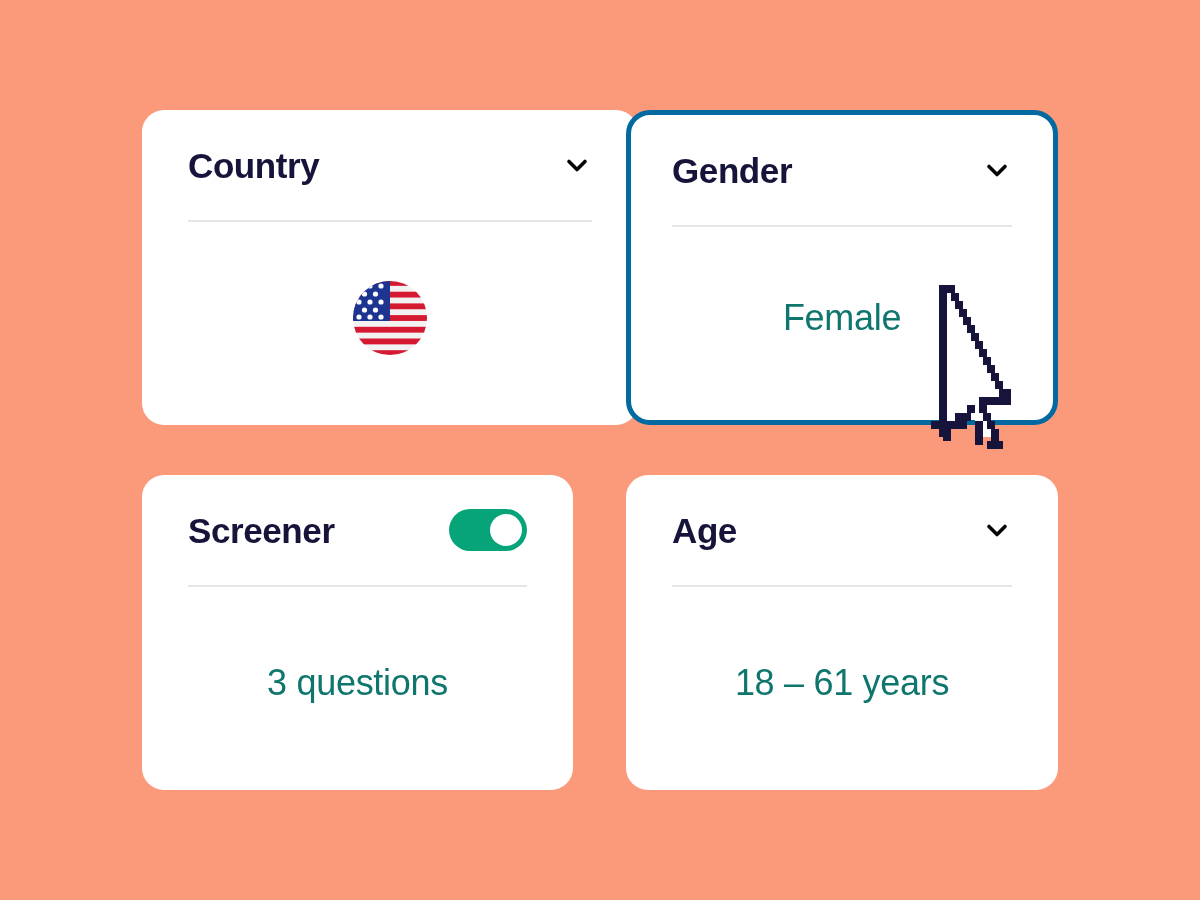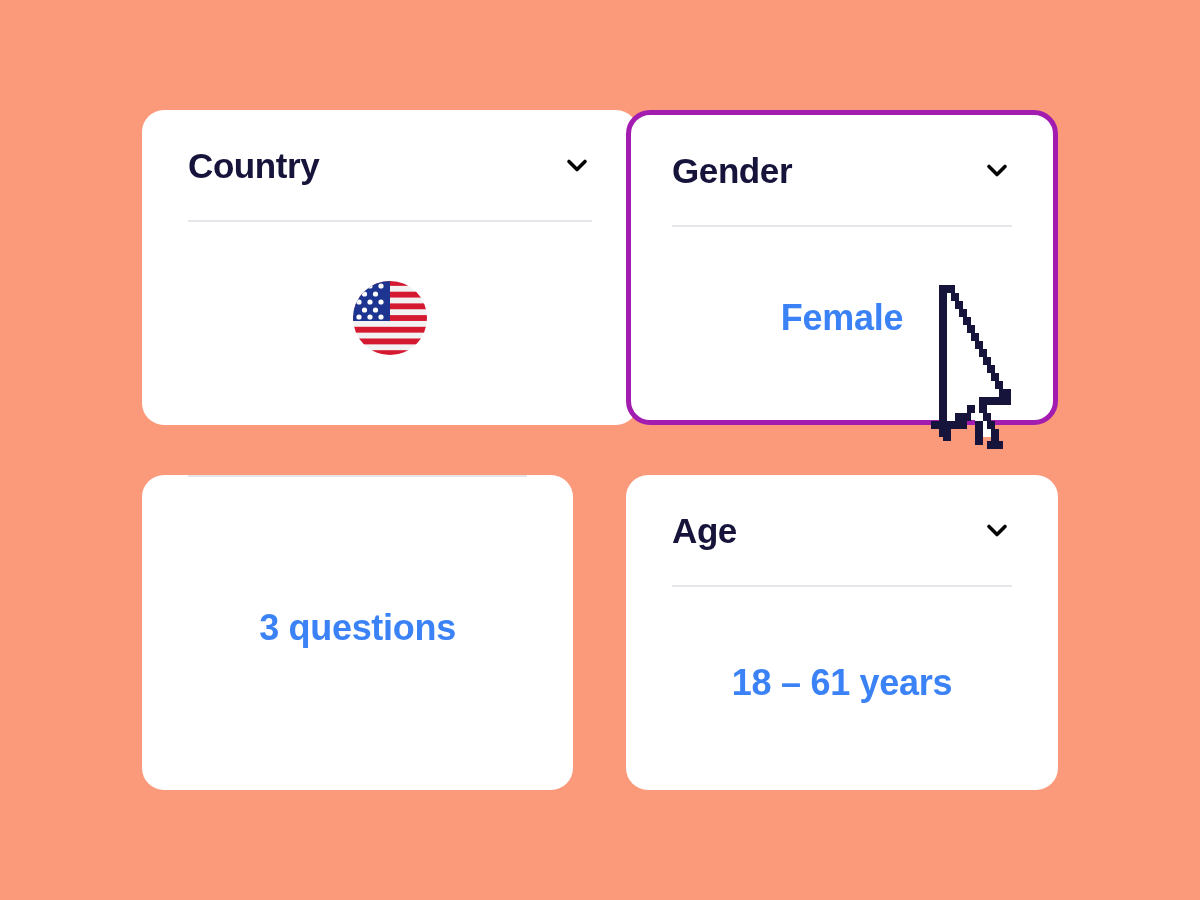--- a/index.html
+++ b/index.html
@@ -29,21 +29,21 @@
   .card {
     position: absolute;
     background: #ffffff;
     border-radius: 22px;
     padding: 0 24px;
     display: flex;
     flex-direction: column;
   }
 
   .card.selected {
-    border: 5px solid #a21caf;
+    border: 5px solid #0369a1;
     border-radius: 24px;
     padding: 0 19px;
     justify-content: center;
   }
 
   .card-country  { left: 142px; top: 110px; width: 496px; height: 315px; }
   .card-gender   { left: 626px; top: 110px; width: 432px; height: 315px; }
   .card-screener { left: 142px; top: 475px; width: 431px; height: 315px; }
   .card-age      { left: 626px; top: 475px; width: 432px; height: 315px; justify-content: flex-end; }
 
@@ -76,22 +76,22 @@
   .card-body {
     flex: 1;
     display: flex;
     align-items: center;
     justify-content: center;
     padding-bottom: 12px;
   }
 
   .card-value {
     font-size: 36px;
-    font-weight: 700;
-    color: #3b82f6;
+    font-weight: 400;
+    color: #0f766e;
     letter-spacing: -0.3px;
     white-space: nowrap;
   }
 
   
   .chevron {
     width: 30px;
     height: 30px;
     display: block;
     flex: none;
@@ -203,20 +203,26 @@
         </svg>
       </span>
     </div>
     <div class="divider"></div>
     <div class="card-body">
       <span class="card-value">Female</span>
     </div>
   </div>
 
   <div class="card card-screener">
+    <div class="card-header">
+      <span class="card-title">Screener</span>
+      <span class="toggle">
+        <span class="knob"></span>
+      </span>
+    </div>
     <div class="divider"></div>
     <div class="card-body">
       <span class="card-value">3 questions</span>
     </div>
   </div>
 
   <div class="card card-age">
     <div class="card-header">
       <span class="card-title">Age</span>
       <span class="chevron">

